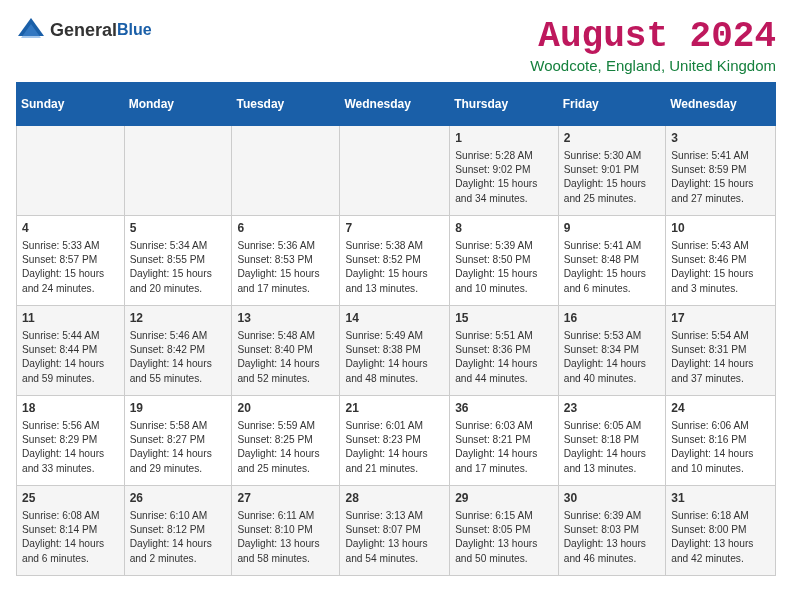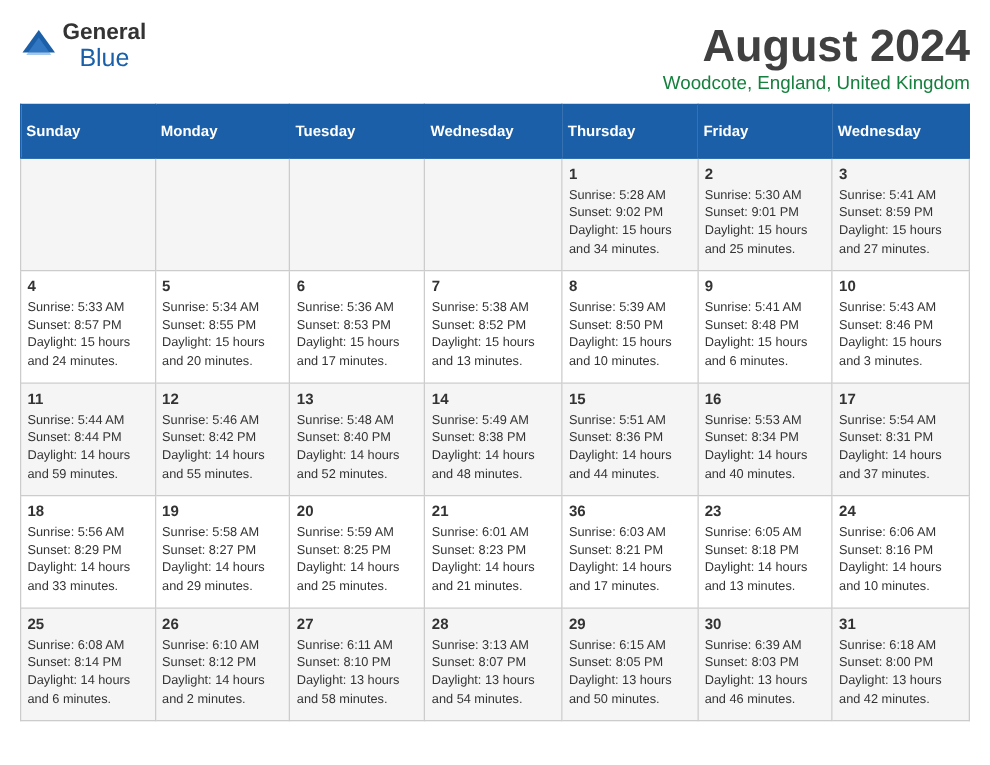--- a/index.html
+++ b/index.html
@@ -15,46 +15,46 @@
       justify-content: space-between;
       align-items: flex-start;
       margin-bottom: 8px;
     }
     .logo {
       display: flex;
       align-items: center;
     }
     .logo-text {
       display: flex;
-      flex-direction: column;
+      flex-direction: row;
       line-height: 1.1;
-      align-items: center;
     }
     .logo-general {
       font-size: 18px;
       font-weight: bold;
       color: #333;
     }
     .logo-blue {
-      font-size: 20px;
-      font-weight: normal;
+      font-size: 16px;
+      font-weight: bold;
       color: #1a5fa8;
     }
     .logo-icon {
       width: 30px;
       height: 30px;
       margin-right: 4px;
     }
     .title-block {
       text-align: right;
     }
     .month-title {
       font-size: 36px;
       font-weight: bold;
-      color: #404040;
+      color: #be185d;
+      font-family: Liberation Mono, monospace;
     }
     .location {
       font-size: 15px;
       color: #15803d;
     }
     table {
       width: 100%;
       border-collapse: collapse;
       font-size: 10.5px;
     }

